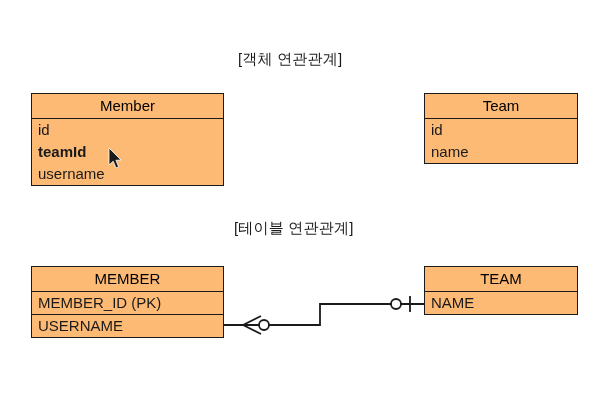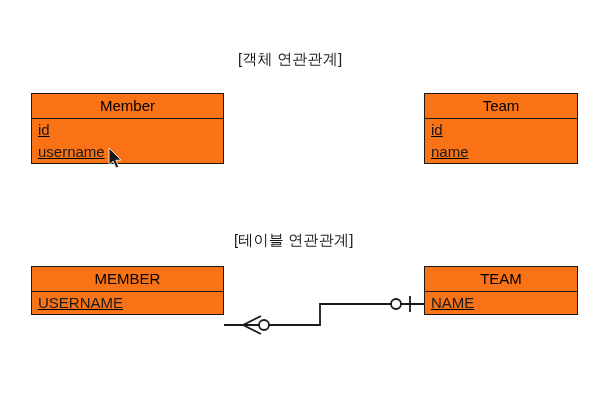--- a/index.html
+++ b/index.html
@@ -22,39 +22,38 @@
     height: 376px;
   }
   .caption {
     position: absolute;
     font-size: 15px;
     color: #1a1a1a;
     white-space: nowrap;
     letter-spacing: 0.2px;
   }
   #caption-object { left: 238px; top: 50px; }
-  #caption-table  { left: 234px; top: 231px; }
+  #caption-table  { left: 234px; top: 219px; }
 
   .entity {
     position: absolute;
     border: 1.6px solid #1a1a1a;
-    background: #f97316;
+    background: #fdba74;
     box-sizing: border-box;
   }
   .entity .title {
     text-align: center;
     font-size: 15px;
     line-height: 21px;
     padding: 1px 0 2px 0;
     border-bottom: 1.6px solid #1a1a1a;
     white-space: nowrap;
   }
   .entity .attrs {
     padding: 0;
-    text-decoration: underline;
   }
   .entity .attr {
     font-size: 15px;
     line-height: 22px;
     padding: 0 0 0 6px;
     white-space: nowrap;
     color: #1a1a1a;
   }
   .entity .attr.bold {
     font-weight: bold;
@@ -97,35 +96,37 @@
 <div class="stage">
 
   <div class="caption" id="caption-object">[객체 연관관계]</div>
 
   <div class="caption" id="caption-table">[테이블 연관관계]</div>
 
   <div class="entity" id="entity-member-obj">
     <div class="title">Member</div>
     <div class="attrs">
       <div class="attr">id</div>
+      <div class="attr bold">teamId</div>
       <div class="attr">username</div>
     </div>
   </div>
 
   <div class="entity" id="entity-team-obj">
     <div class="title">Team</div>
     <div class="attrs">
       <div class="attr">id</div>
       <div class="attr">name</div>
     </div>
   </div>
 
   <div class="entity" id="entity-member-tbl">
     <div class="title">MEMBER</div>
     <div class="attrs">
+      <div class="attr">MEMBER_ID (PK)</div>
       <div class="attr">USERNAME</div>
     </div>
   </div>
 
   <div class="entity" id="entity-team-tbl">
     <div class="title">TEAM</div>
     <div class="attrs">
       <div class="attr">NAME</div>
     </div>
   </div>

